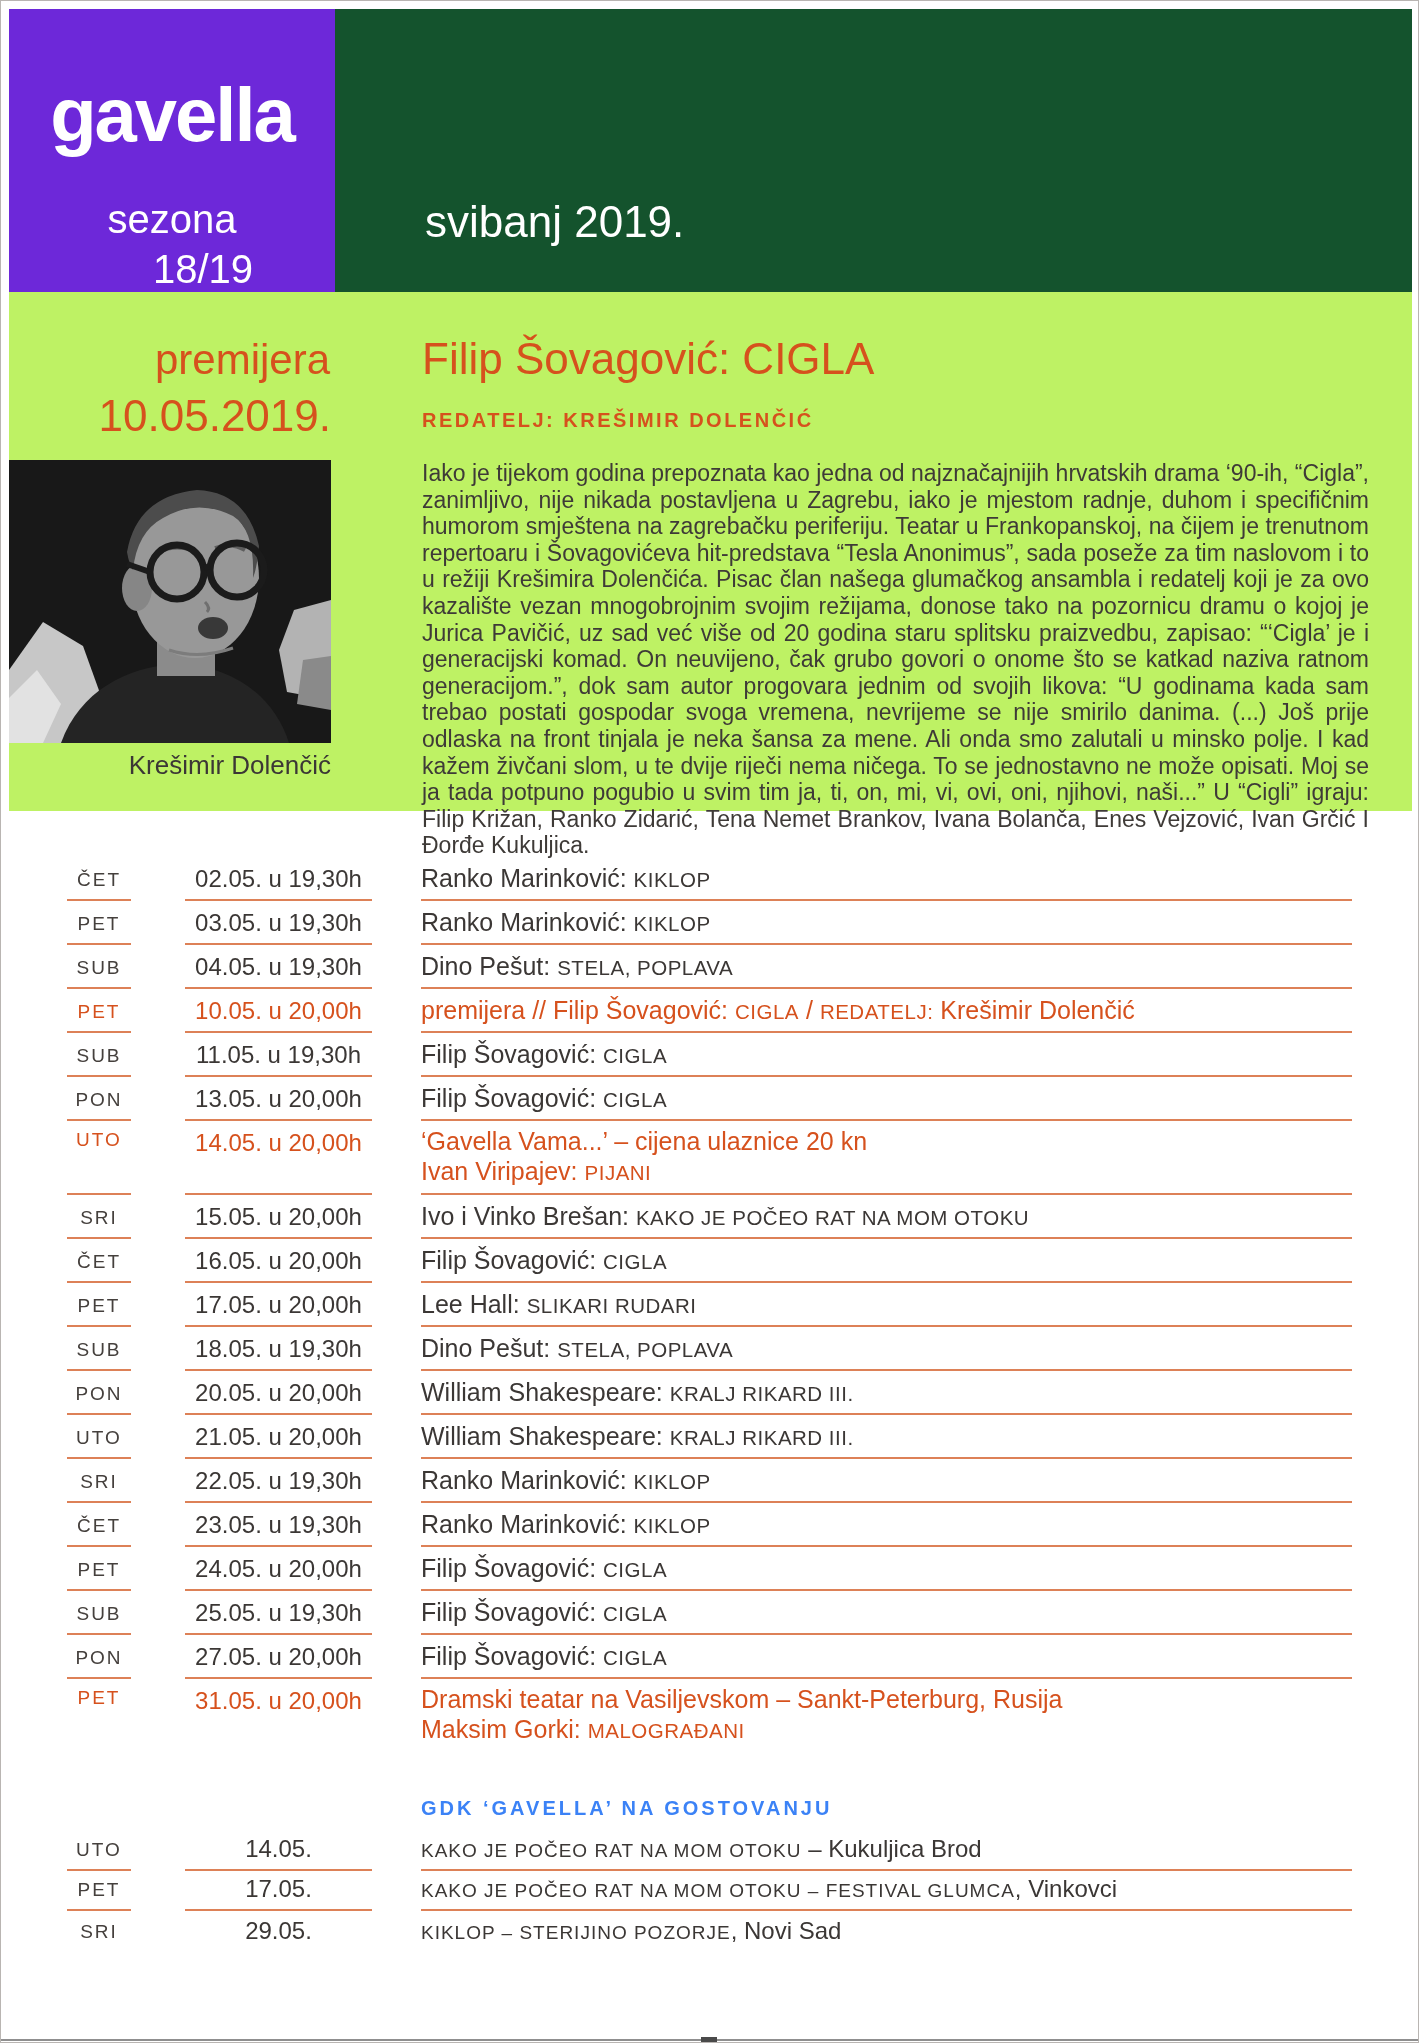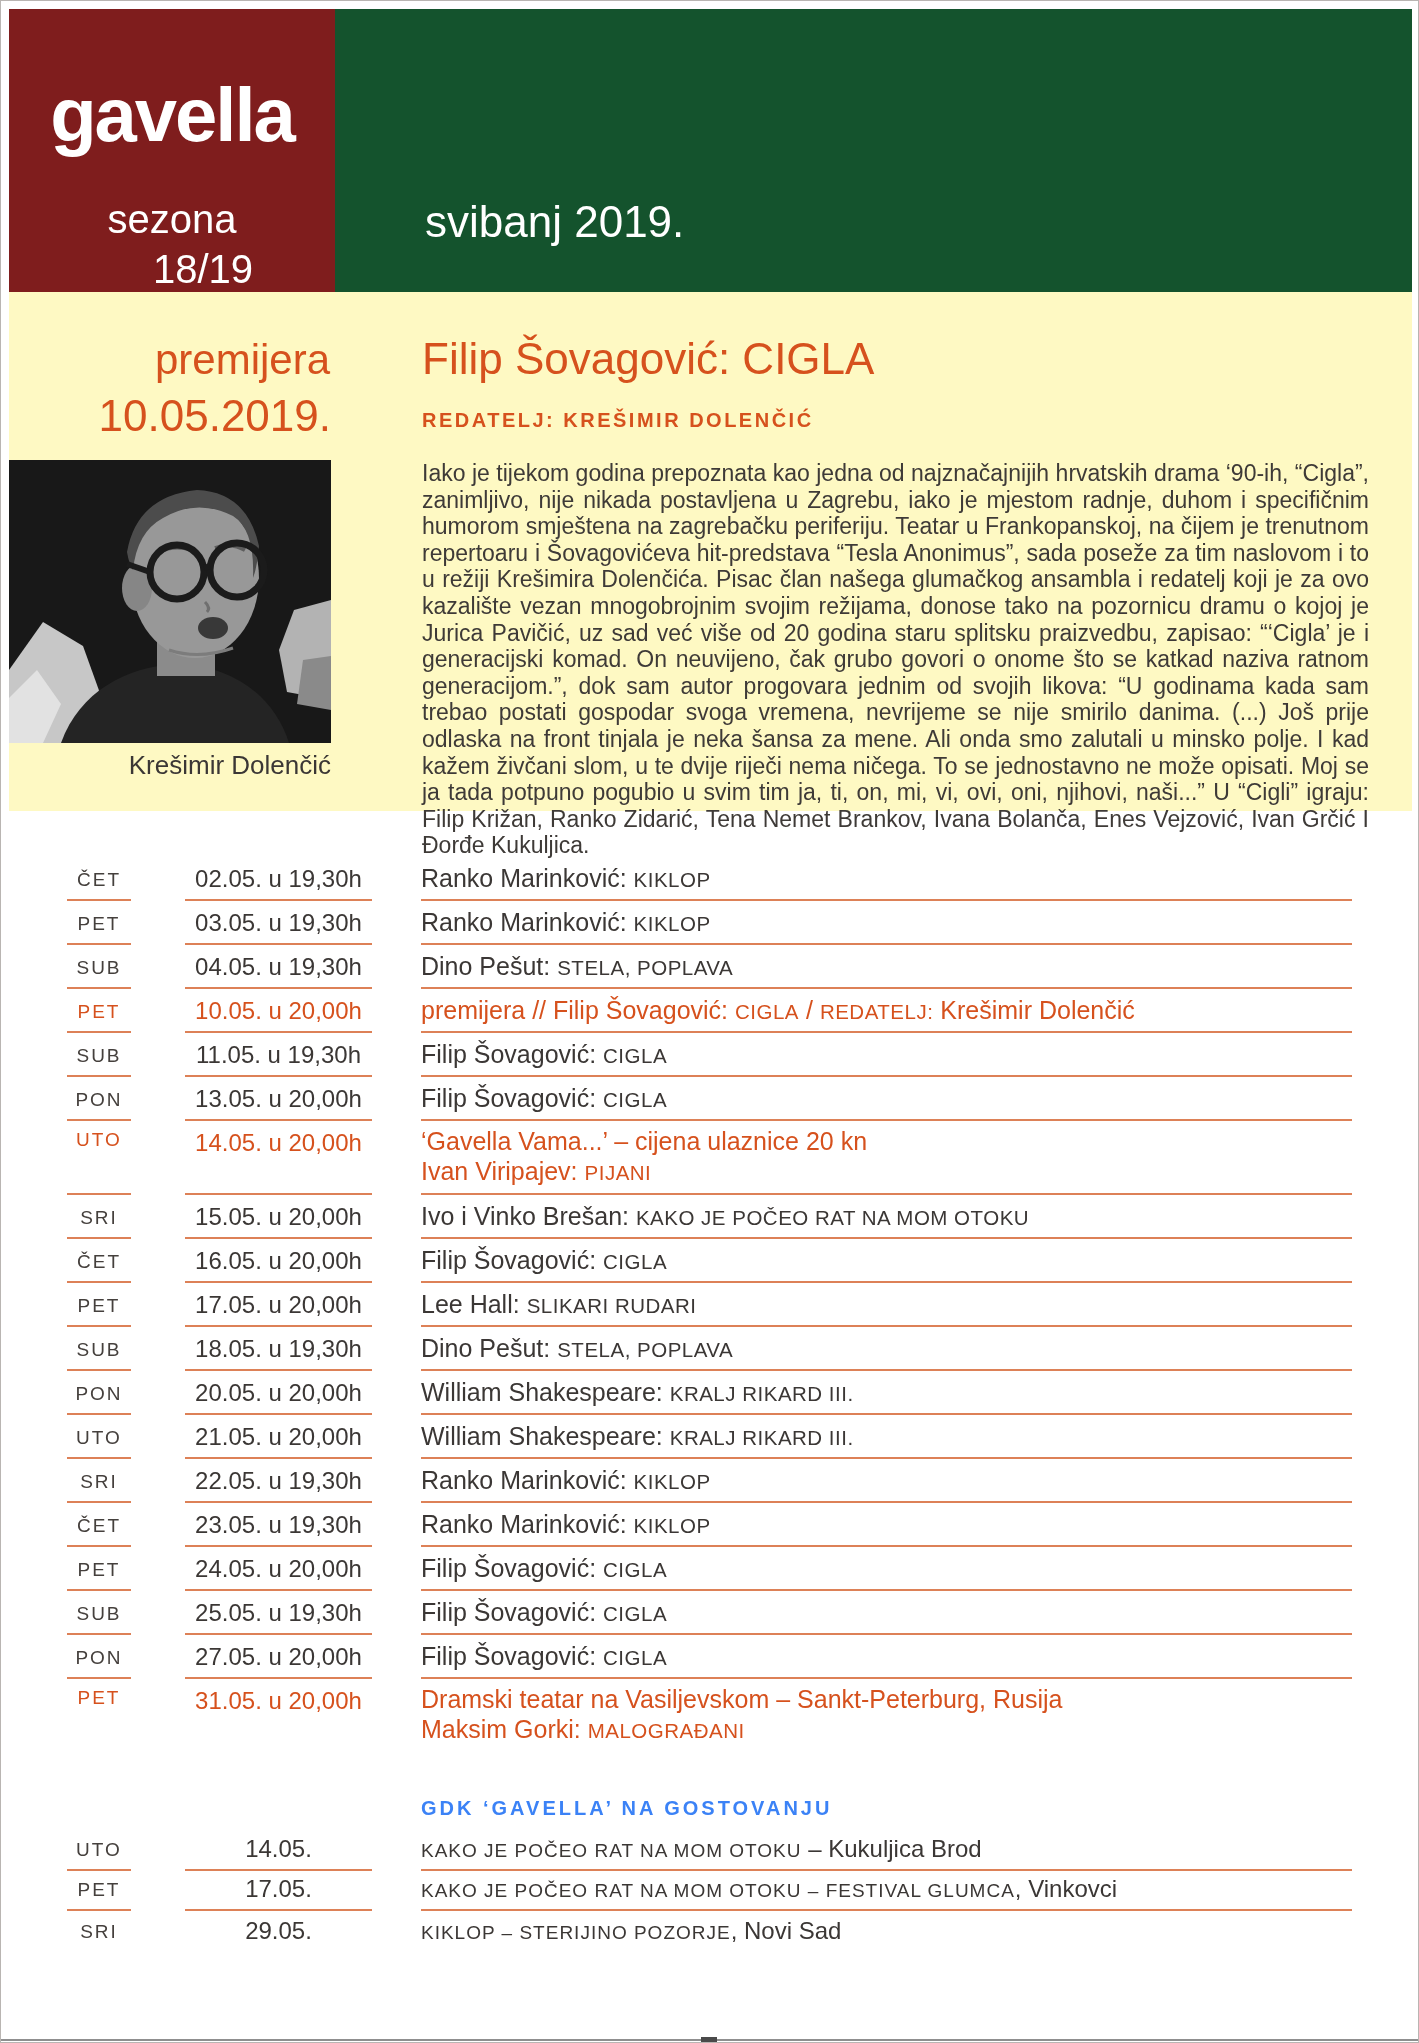--- a/index.html
+++ b/index.html
@@ -5,31 +5,31 @@
   html,body{margin:0;padding:0;background:#ffffff;}
   *{box-sizing:border-box;}
   #page{
     position:relative;width:1419px;height:2043px;margin:0 auto;
     background:#ffffff;overflow:hidden;
     border:1px solid #b9b5b2;
     font-family:"Liberation Sans","DejaVu Sans",sans-serif;
     color:#3e3a37;
   }
   
-  .hdr-dark{position:absolute;left:8px;top:8px;width:326px;height:283px;background:#7f1d1d;}
+  .hdr-dark{position:absolute;left:8px;top:8px;width:326px;height:283px;background:#6d28d9;}
   .logo{position:absolute;left:0;top:66px;width:100%;text-align:center;
     color:#ffffff;font-size:76px;font-weight:bold;letter-spacing:-2px;line-height:1.05;}
   .season-word{position:absolute;left:0;top:188px;width:100%;text-align:center;
     color:#ffffff;font-size:40px;font-weight:400;line-height:1.1;}
   .season-year{position:absolute;left:0;top:238px;width:100%;text-align:center;
     color:#ffffff;font-size:40px;font-weight:400;line-height:1.1;margin-left:31px;}
   .hdr-orange{position:absolute;left:334px;top:8px;width:1077px;height:283px;background:#14532d;}
   .month{position:absolute;left:90px;top:188px;color:#ffffff;font-size:44px;font-weight:400;}
   
-  .band{position:absolute;left:8px;top:291px;width:1403px;height:519px;background:#fef9c3;}
+  .band{position:absolute;left:8px;top:291px;width:1403px;height:519px;background:#bef264;}
   .kicker{position:absolute;left:0;top:47px;width:321px;text-align:right;
     color:#d6511d;font-size:42px;line-height:1;}
   .prem-date{position:absolute;left:0;top:102px;width:322px;text-align:right;
     color:#d6511d;font-size:44px;line-height:1;}
   .photo{position:absolute;left:0px;top:168px;width:322px;height:283px;background:#181818;overflow:hidden;}
   .photo svg{display:block;}
   .caption{position:absolute;left:0;top:458px;width:322px;text-align:right;
     color:#3b3735;font-size:26px;}
   .play-title{position:absolute;left:413px;top:45px;color:#d6511d;font-size:44px;line-height:1;}
   .director{position:absolute;left:413px;top:117px;color:#d6511d;font-size:20px;font-weight:bold;

